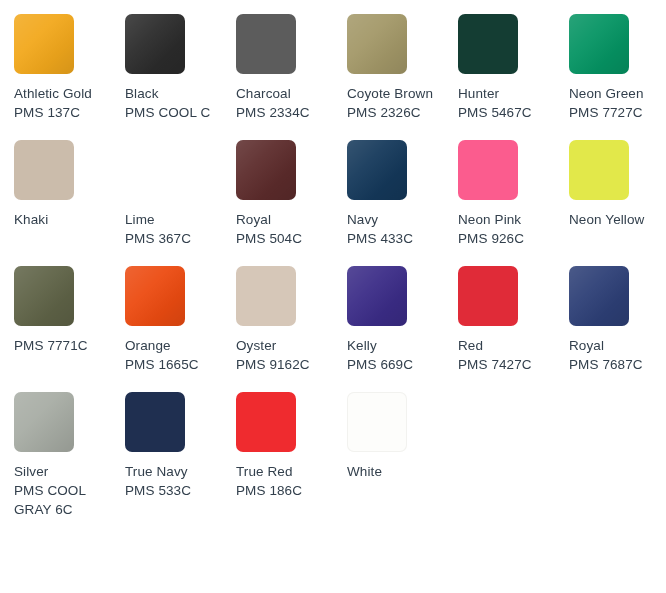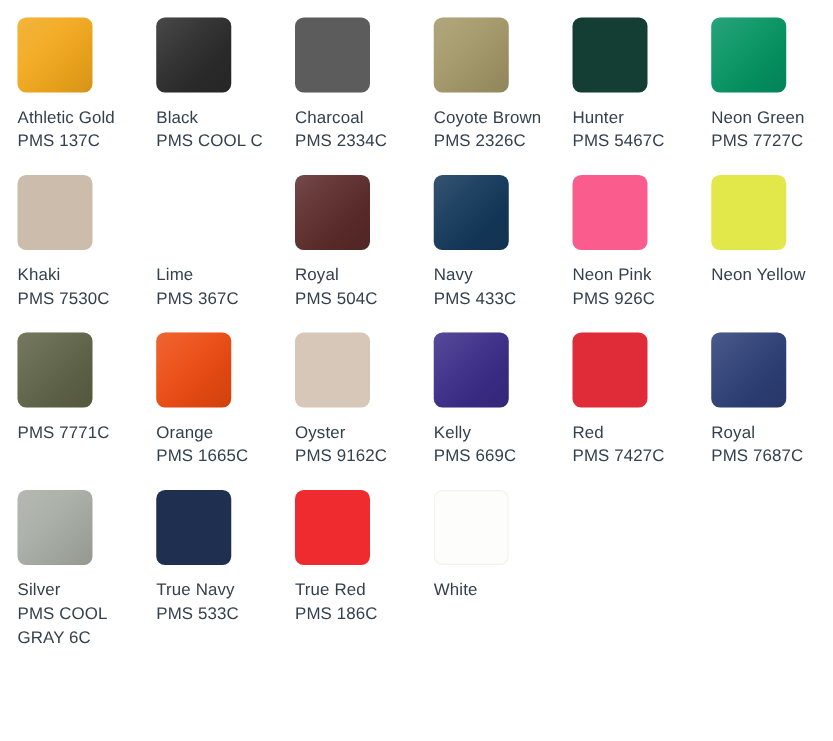--- a/index.html
+++ b/index.html
@@ -106,21 +106,20 @@
       </div>
       <div class="swatch-text">
         <span class="swatch-name">Neon Green</span>
         <span class="swatch-code">PMS 7727C</span>
       </div>
     </div>
     <div class="swatch-cell">
       <div class="swatch-chip flat" style="background-color: rgb(203, 188, 171);"></div>
       <div class="swatch-text">
         <span class="swatch-name">Khaki</span>
-        <span class="swatch-code">PMS 7530C</span>
       </div>
     </div>
     <div class="swatch-cell">
       <div class="swatch-chip flat"></div>
       <div class="swatch-text">
         <span class="swatch-name">Lime</span>
         <span class="swatch-code">PMS 367C</span>
       </div>
     </div>
     <div class="swatch-cell">

